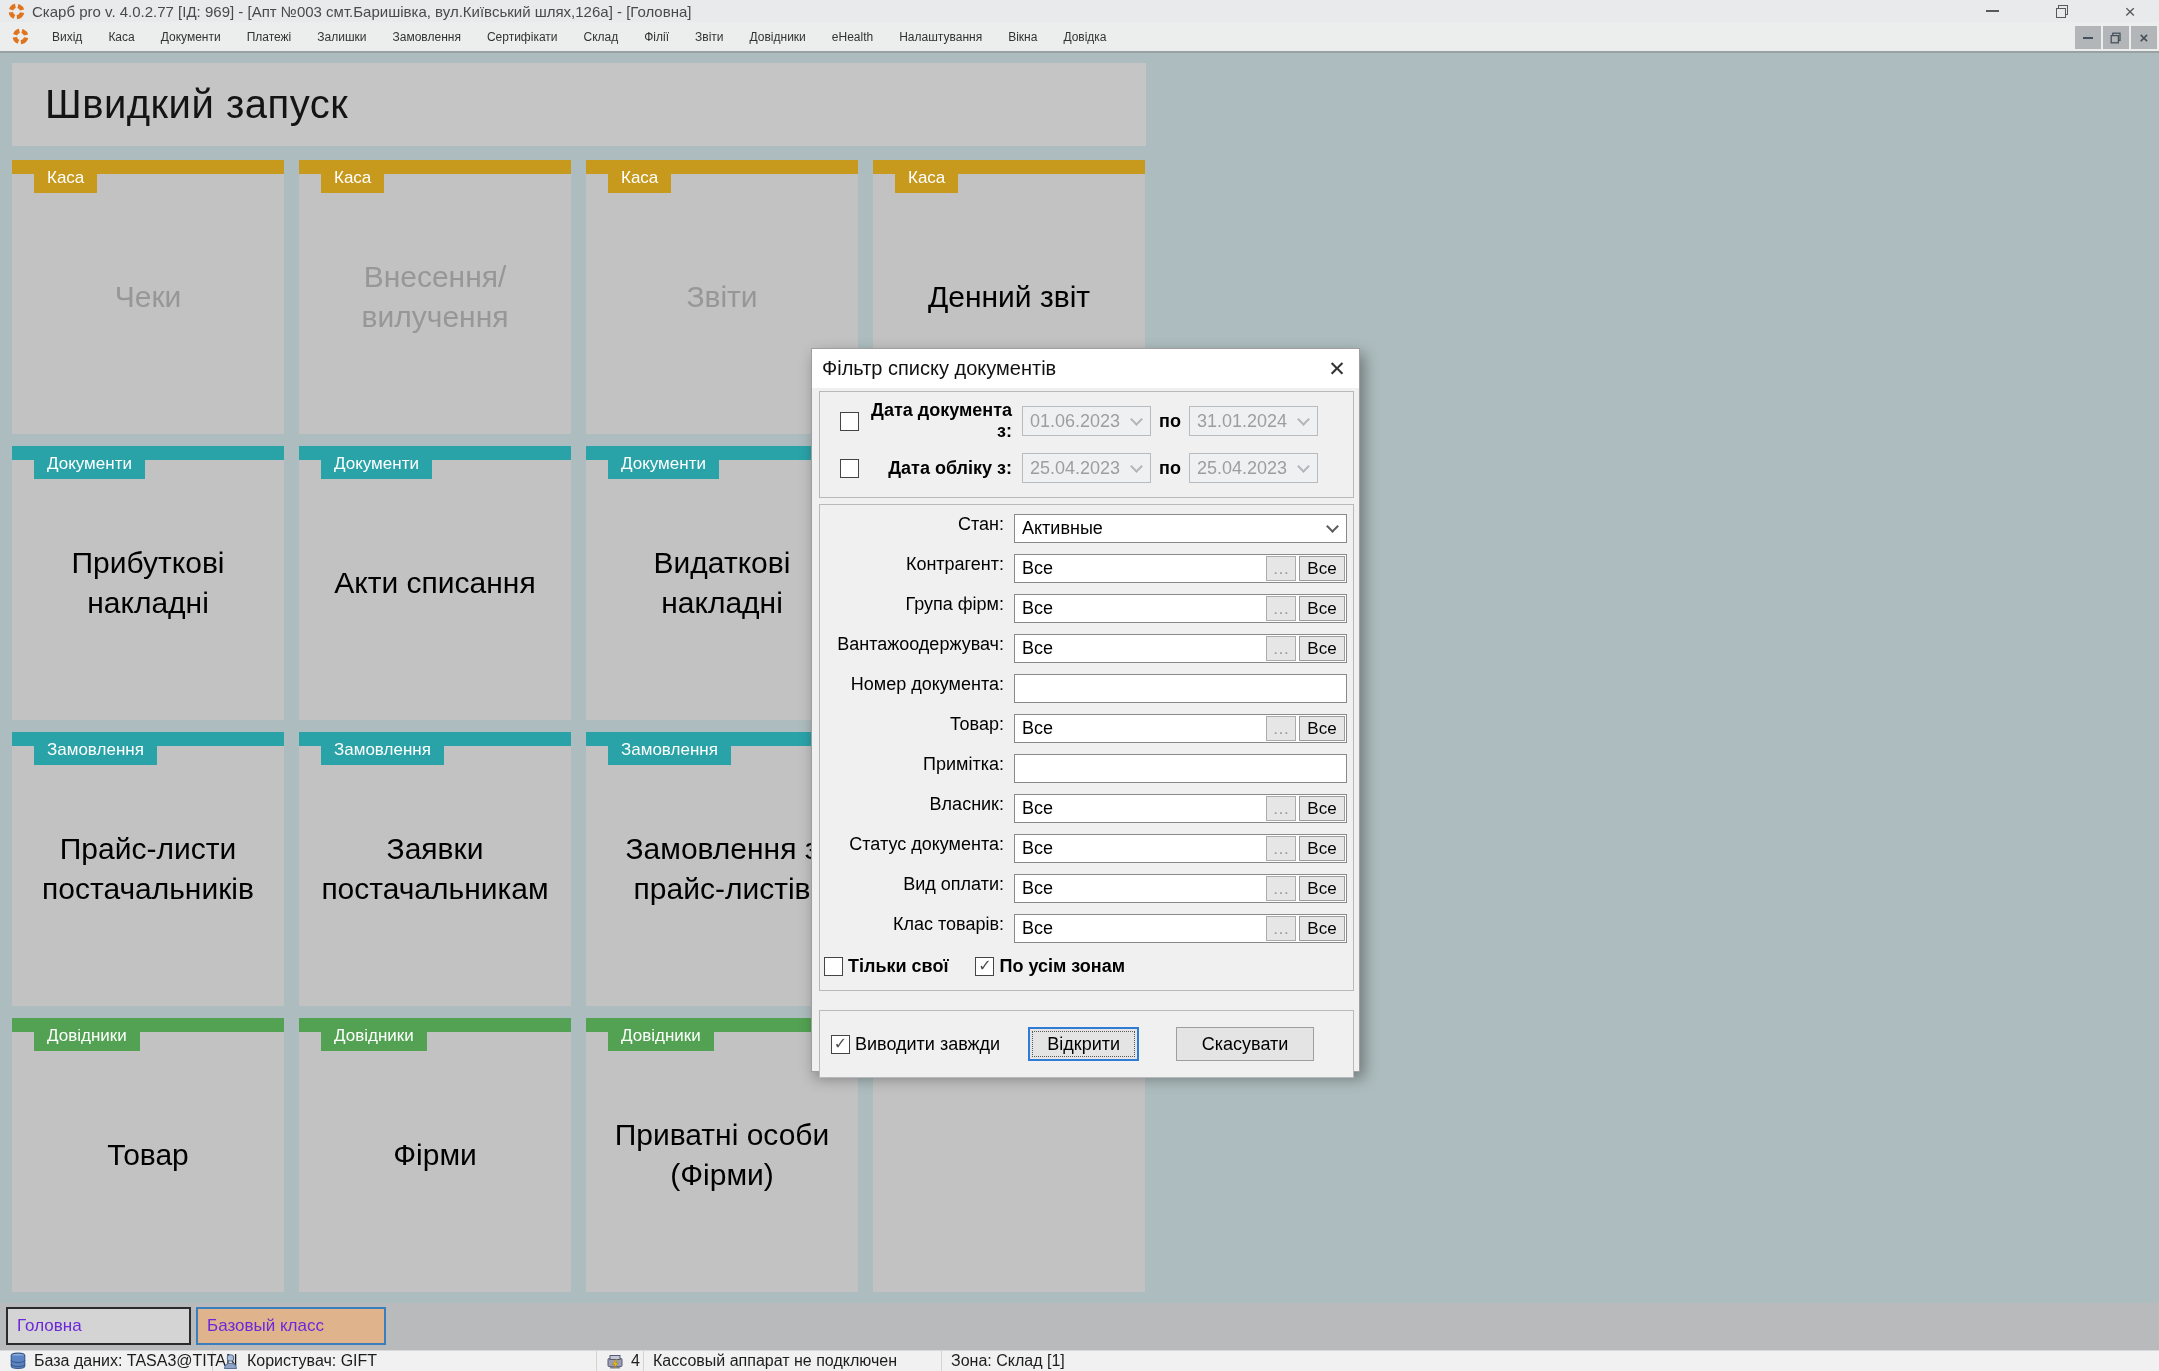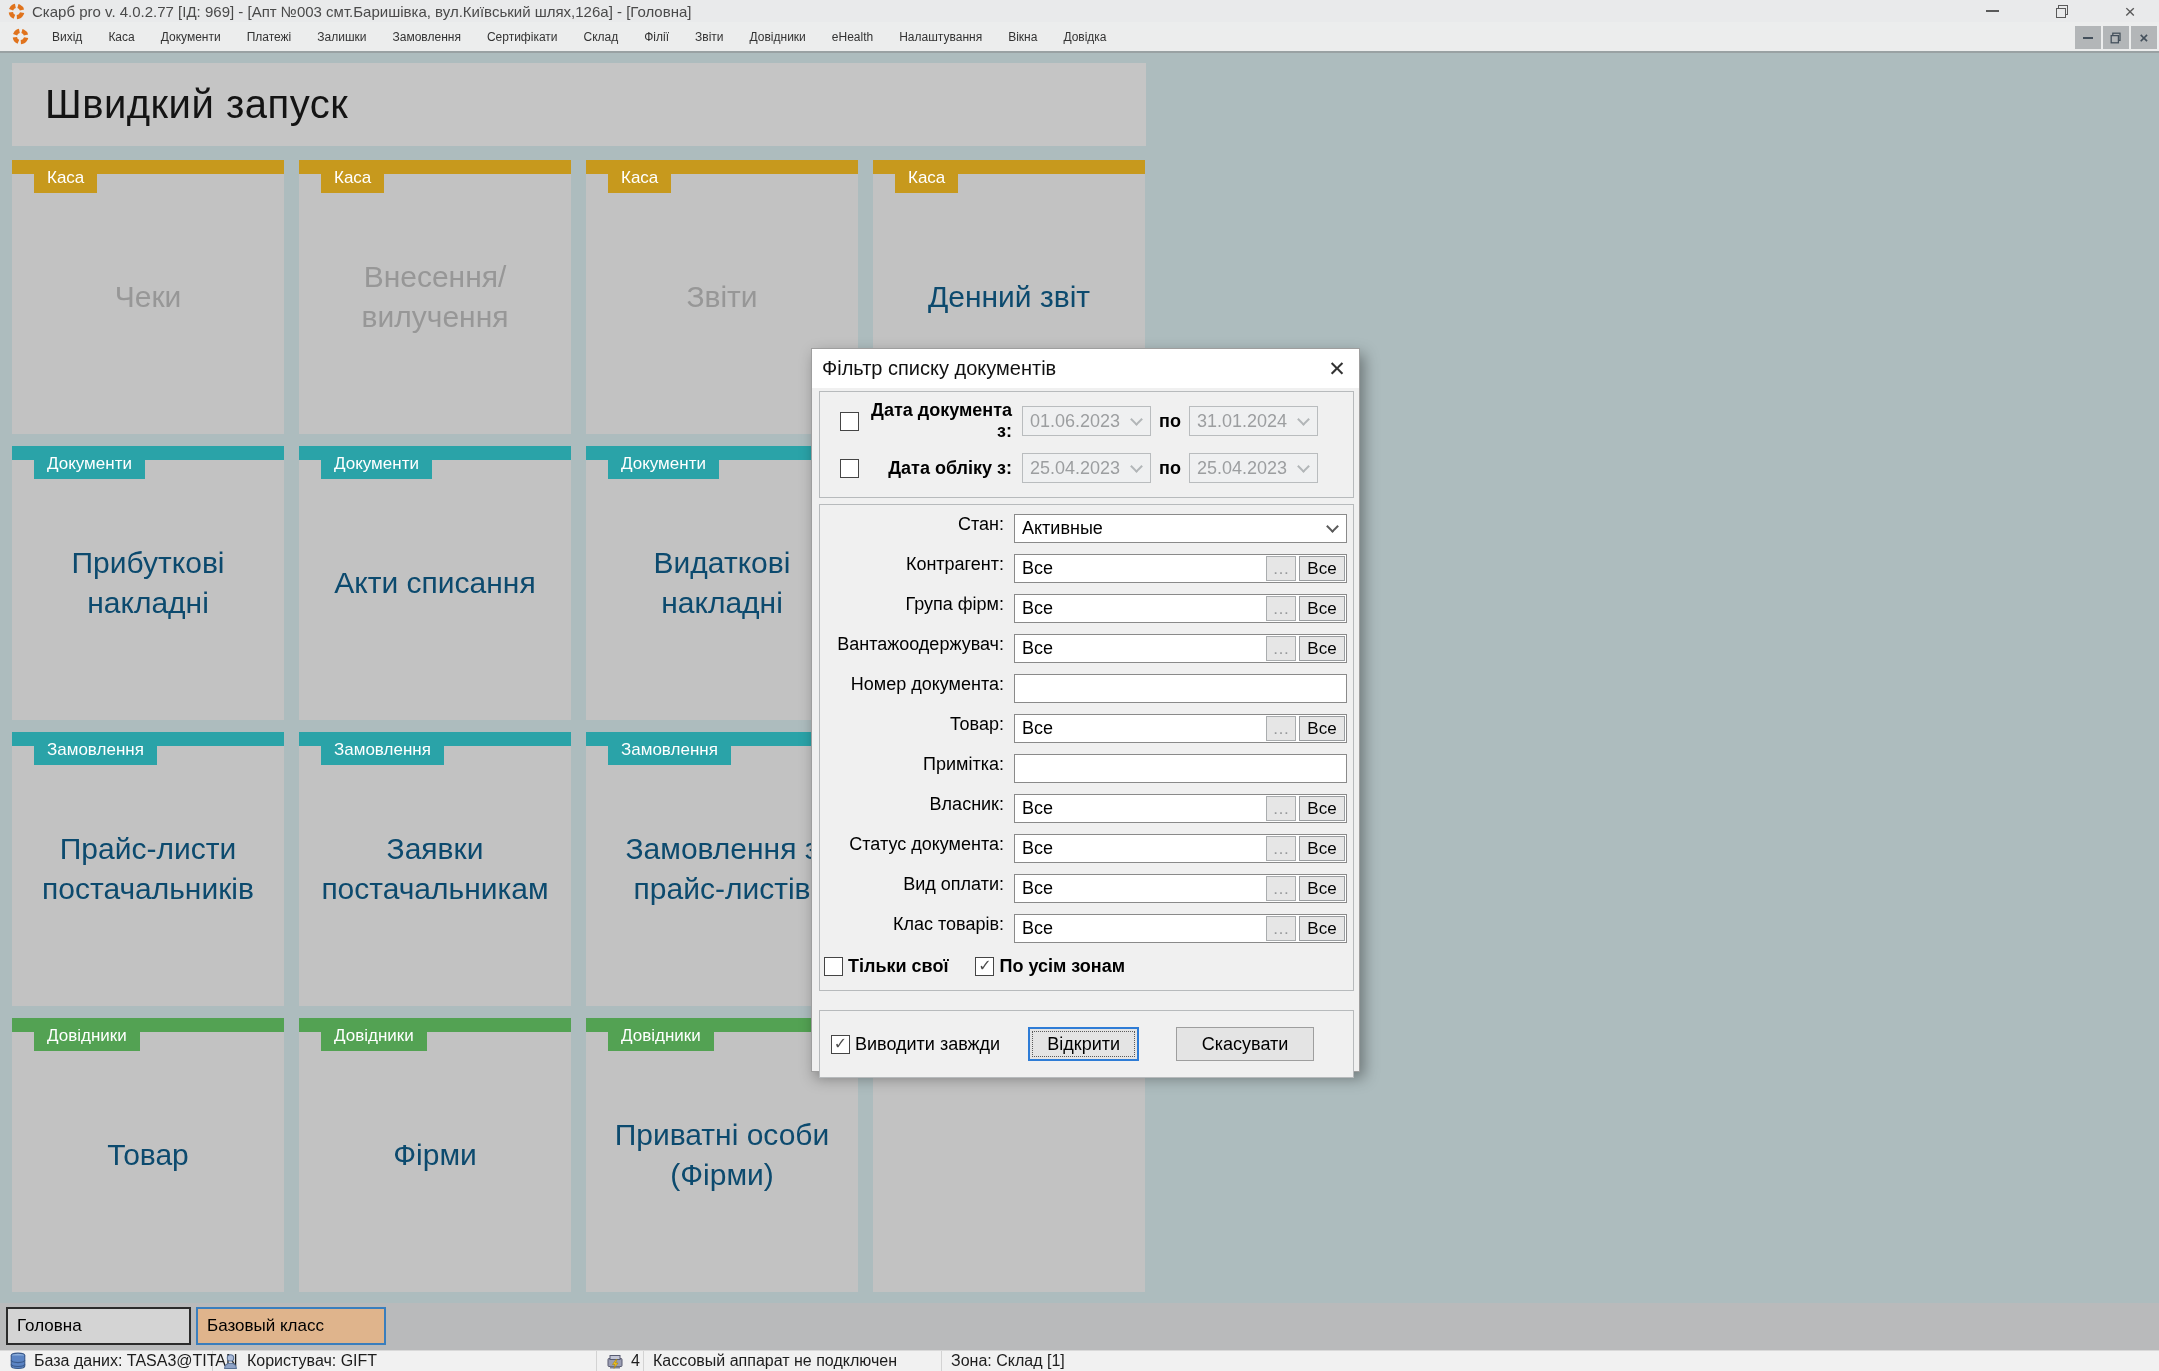--- a/index.html
+++ b/index.html
@@ -29,21 +29,21 @@
   
   .canvas { position:absolute; left:0; top:55px; width:2159px; height:1248px; background:#adbcbe; overflow:hidden; }
 
   .ql-header { position:absolute; left:12px; top:8px; width:1134px; height:83px; background:#c5c5c5; display:flex; align-items:center; }
   .ql-title { font-size:40px; color:#141414; margin-left:33px; letter-spacing:0.5px; }
 
   .tile-grid { position:absolute; left:12px; top:105px; display:grid; grid-template-columns:repeat(4,272px); grid-template-rows:repeat(4,274px); column-gap:15px; row-gap:12px; }
   .tile { position:relative; background:#c2c2c2; cursor:pointer; }
   .tile-bar { position:absolute; left:0; top:0; width:100%; height:14px; }
   .tile-badge { position:absolute; left:22px; top:0; height:33px; padding:3px 13px 0 13px; color:#fff; font-size:17px; display:flex; align-items:center; }
-  .tile-label { position:absolute; inset:0; display:flex; align-items:center; justify-content:center; text-align:center; font-size:30px; color:#0c4a6e; padding:0 16px; line-height:1.35; }
+  .tile-label { position:absolute; inset:0; display:flex; align-items:center; justify-content:center; text-align:center; font-size:30px; color:#000000; padding:0 16px; line-height:1.35; }
   .tile-label.muted { color:#979797; }
 
   
   .dialog { position:absolute; left:811px; top:293px; width:549px; height:724px; background:#f0f0f0; border:1px solid #9e9e9e; box-shadow:4px 6px 14px rgba(0,0,0,0.38); z-index:10; }
   .dlg-titlebar { position:absolute; left:0; top:0; width:100%; height:39px; background:#ffffff; display:flex; align-items:center; }
   .dlg-title { font-size:20px; color:#111; margin-left:10px; }
   .dlg-close { position:absolute; right:0; top:0; width:44px; height:39px; display:flex; align-items:center; justify-content:center; font-size:21px; color:#333; cursor:pointer; }
 
   .group { position:absolute; left:7px; width:535px; border:1px solid #b7babc; background:#f0f0f0; }
   .group-dates { top:42px; height:107px; padding:14px 10px 0 10px; }
@@ -78,21 +78,21 @@
   .option + .option { margin-left:27px; }
 
   .group-footer .cb { margin-left:1px; }
   .footer-label { font-size:18px; margin-left:5px; white-space:nowrap; }
   .btn { height:34px; background:#e4e4e4; font-size:18px; color:#000; display:flex; align-items:center; justify-content:center; cursor:pointer; }
   .btn-open { width:111px; margin-left:28px; border:2px solid #2e7cd6; outline:1px dotted #5a5a5a; outline-offset:-5px; }
   .btn-cancel { width:138px; margin-left:37px; border:1px solid #9e9e9e; }
 
   
   .tabstrip { position:absolute; left:0; top:1303px; width:2159px; height:47px; background:#b9babb; }
-  .tab { position:absolute; top:4px; height:38px; display:flex; align-items:center; padding-left:9px; font-size:17px; color:#000000; cursor:pointer; white-space:nowrap; }
+  .tab { position:absolute; top:4px; height:38px; display:flex; align-items:center; padding-left:9px; font-size:17px; color:#6d28d9; cursor:pointer; white-space:nowrap; }
   .tab-home { left:6px; width:185px; background:#d4d4d4; border:2px solid #2b2b2b; }
   .tab-base { left:196px; width:190px; background:#dfb48c; border:2px solid #3a7ebd; }
 
   
   .statusbar { position:absolute; left:0; top:1350px; width:2159px; height:21px; background:#f1f1f1; border-top:1px solid #d9d9d9; display:flex; align-items:center; }
   .status-seg { display:flex; align-items:center; height:100%; padding-left:9px; border-right:1px solid #d3d3d3; }
   .status-seg:nth-child(1){ width:213px; }
   .status-seg:nth-child(2){ width:384px; }
   .status-seg:nth-child(3){ width:47px; }
   .status-seg:nth-child(4){ width:298px; }

